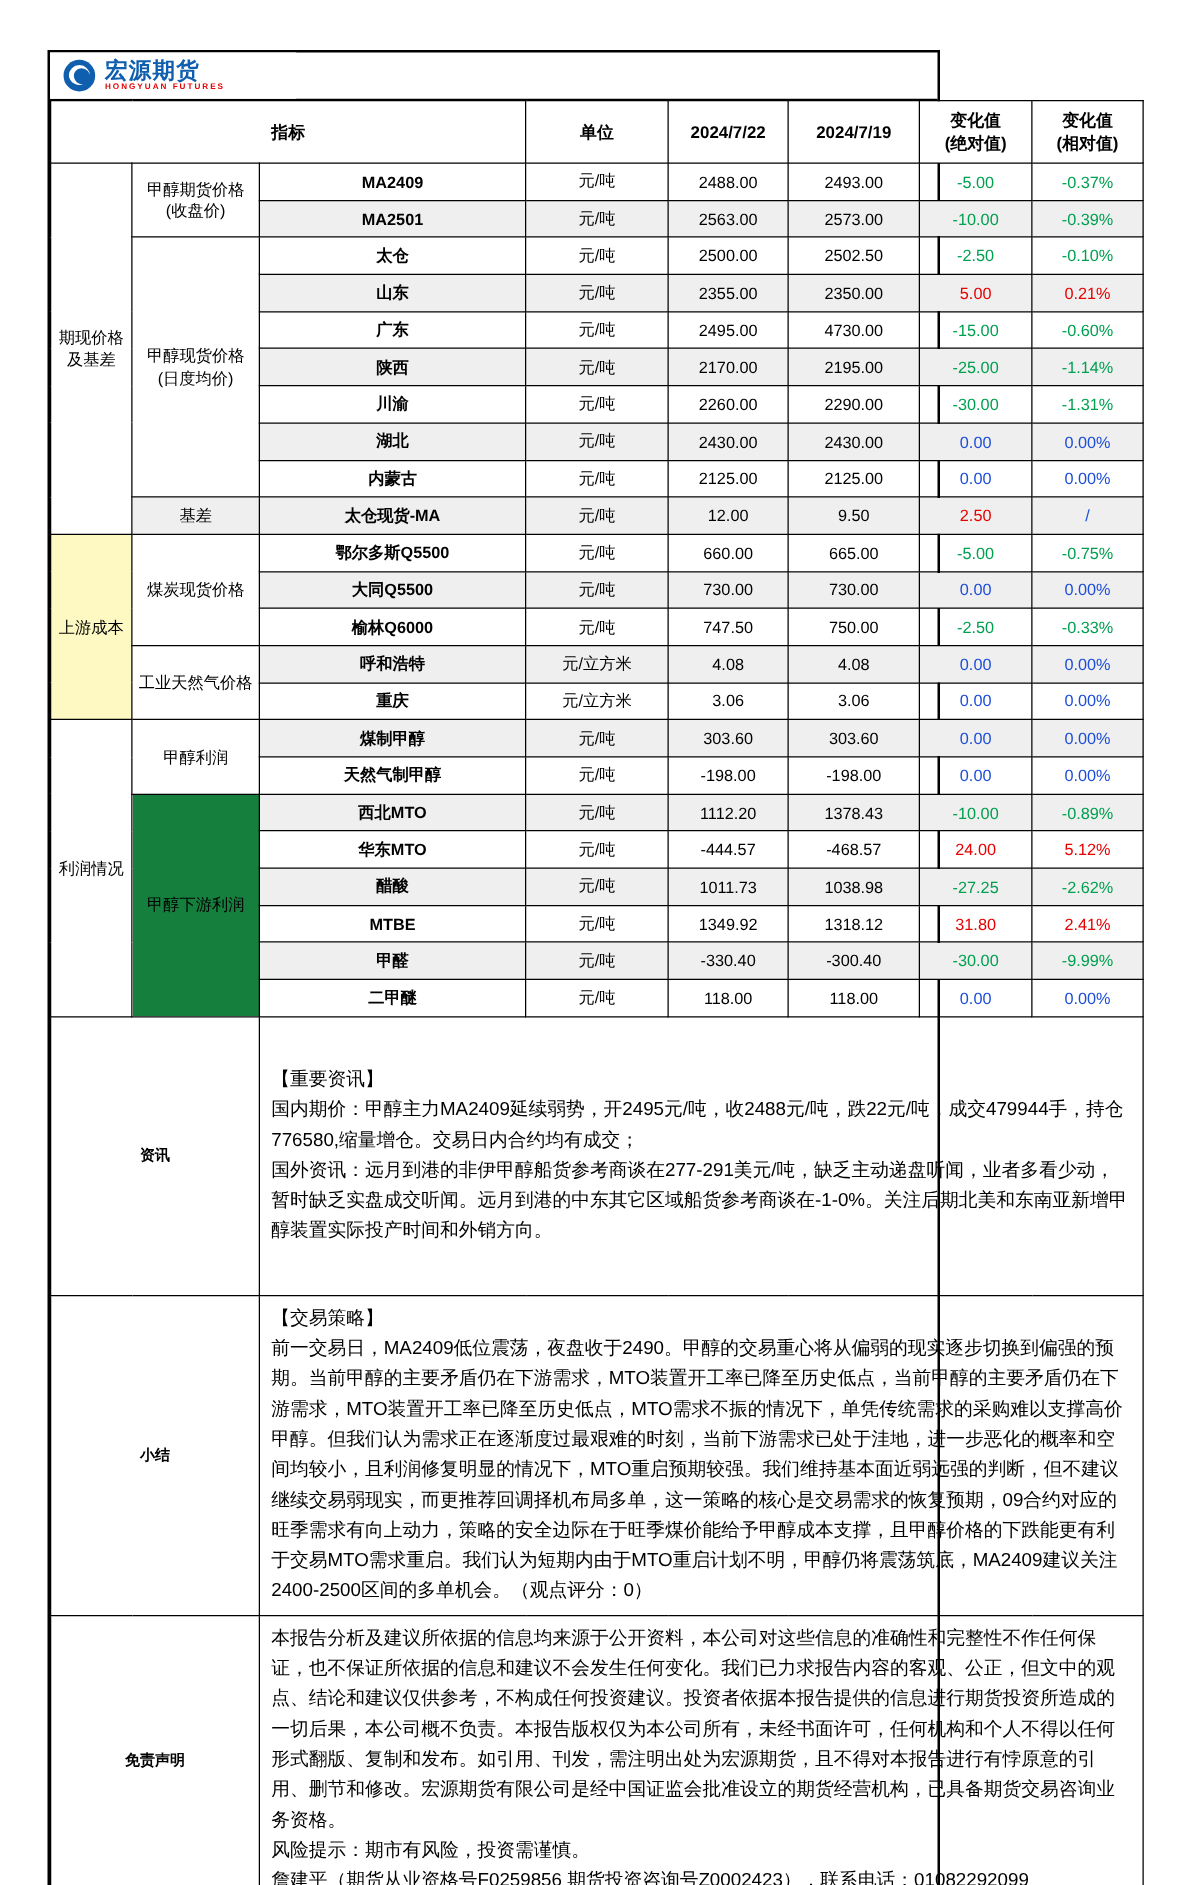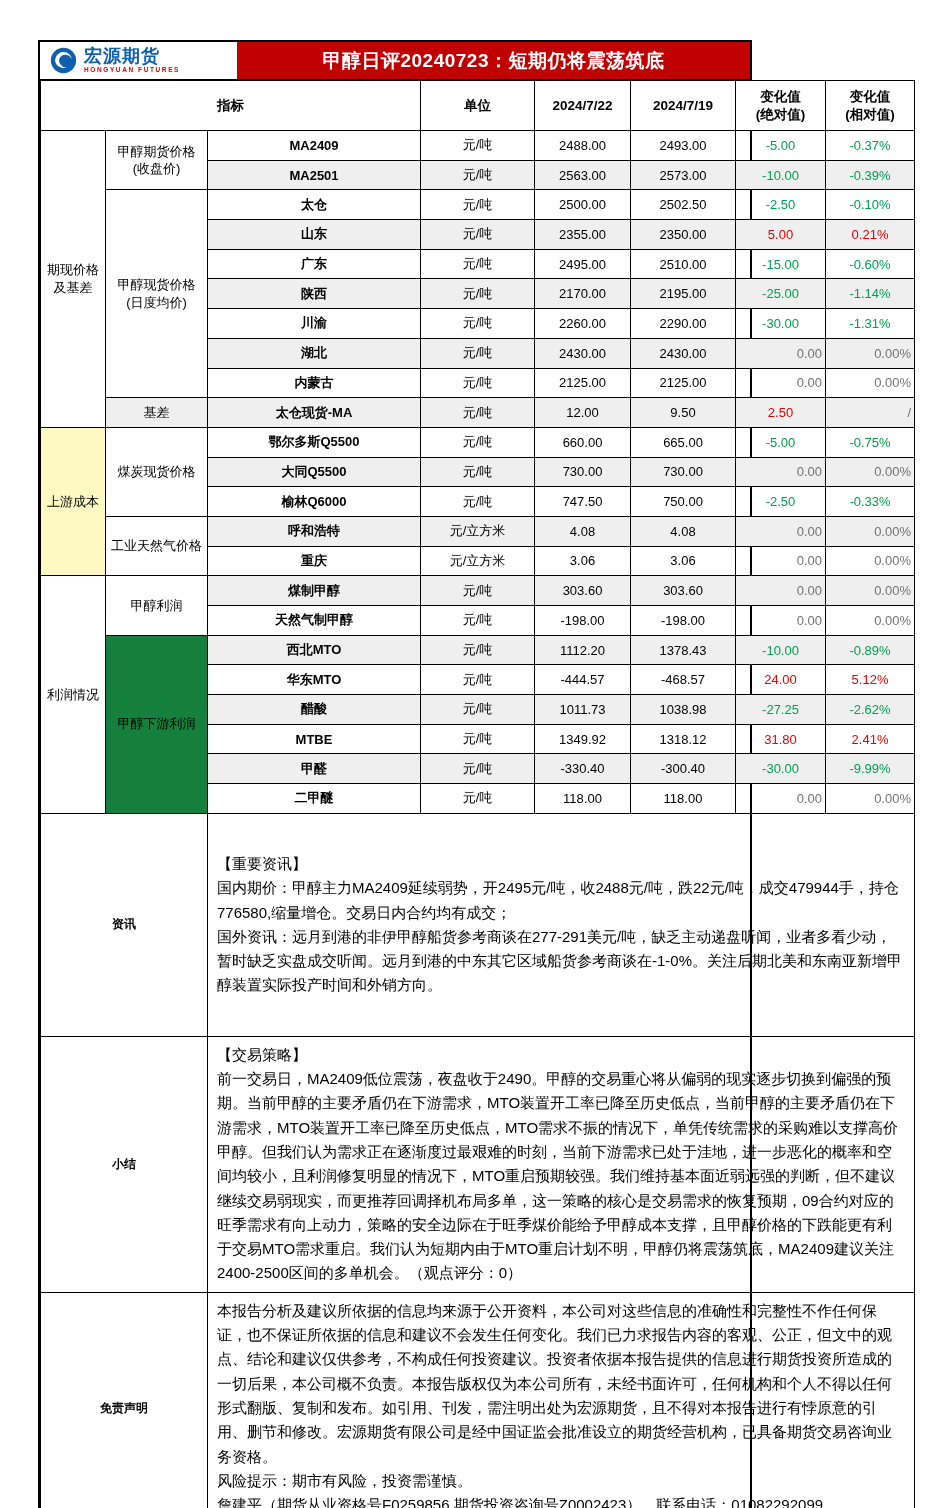--- a/index.html
+++ b/index.html
@@ -26,21 +26,21 @@
   table { border-collapse:collapse; width:874px; table-layout:fixed; }
   th, td { border:1px solid #000; padding:0 3px; text-align:center; font-size:13px; color:#000; overflow:hidden; }
   thead th { height:50px; font-size:13.5px; font-weight:bold; white-space:pre-line; background:#fff; }
   tr.data-row { height:29.7px; }
   tr.striped { background:var(--stripe,#efefef); }
   td.group-cell, td.subgroup-cell { font-weight:normal; white-space:pre-line; font-size:13px; line-height:1.35; }
   td.name-cell { font-weight:bold; }
   td.unit-cell, td.val-cell { font-weight:normal; }
   .c-up   { color:var(--up,#e60000); }
   .c-down { color:var(--down,#00a050); }
-  .c-flat { color:#737373;text-align:right; }
+  .c-flat { color:#1d4ed8; }
 
   
   tr.sec-info { height:223px; }
   tr.sec-summary { height:255px; }
   tr.sec-disclaimer { height:212px; }
   td.sec-label { font-weight:bold; font-size:12px; vertical-align:middle; background:#fff; }
   td.sec-content { text-align:left; font-weight:normal; font-size:15px; line-height:1.62; padding:6px 9px; }
   td.v-middle { vertical-align:middle; }
   td.v-top { vertical-align:top; }
   .sec-heading { margin-bottom:0; }
@@ -55,21 +55,20 @@
       <svg class="logo-mark" viewBox="0 0 32 32" aria-hidden="true">
         <circle cx="16" cy="16" r="15" fill="#0f5fae"></circle>
         <path d="M6,16 a10,10 0 0 1 20,0 a8,8 0 0 0 -14,-4 a8,8 0 0 0 8,12 a10,10 0 0 1 -14,-8 z" fill="#ffffff"></path>
         <circle cx="16" cy="16" r="4.2" fill="#0f5fae"></circle>
       </svg>
       <div class="logo-text-stack">
         <span class="logo-cn">宏源期货</span>
         <span class="logo-en">HONGYUAN FUTURES</span>
       </div>
     </div>
-    <div class="banner">甲醇日评20240723：短期仍将震荡筑底</div>
   </div>
 
   <table>
     <colgroup>
       <col style="width:65px">
         <col style="width:102px">
         <col style="width:213px">
         <col style="width:114px">
       <col style="width:96px">
         <col style="width:105px">
@@ -124,21 +123,21 @@
           <td class="unit-cell">元/吨</td>
           <td class="val-cell">2355.00</td>
           <td class="val-cell">2350.00</td>
           <td class="val-cell c-up">5.00</td>
           <td class="val-cell c-up">0.21%</td>
         </tr>
         <tr class="data-row">
           <td class="name-cell">广东</td>
           <td class="unit-cell">元/吨</td>
           <td class="val-cell">2495.00</td>
-          <td class="val-cell">2510.00</td>
+          <td class="val-cell">4730.00</td>
           <td class="val-cell c-down">-15.00</td>
           <td class="val-cell c-down">-0.60%</td>
         </tr>
         <tr class="data-row striped">
           <td class="name-cell">陕西</td>
           <td class="unit-cell">元/吨</td>
           <td class="val-cell">2170.00</td>
           <td class="val-cell">2195.00</td>
           <td class="val-cell c-down">-25.00</td>
           <td class="val-cell c-down">-1.14%</td>

